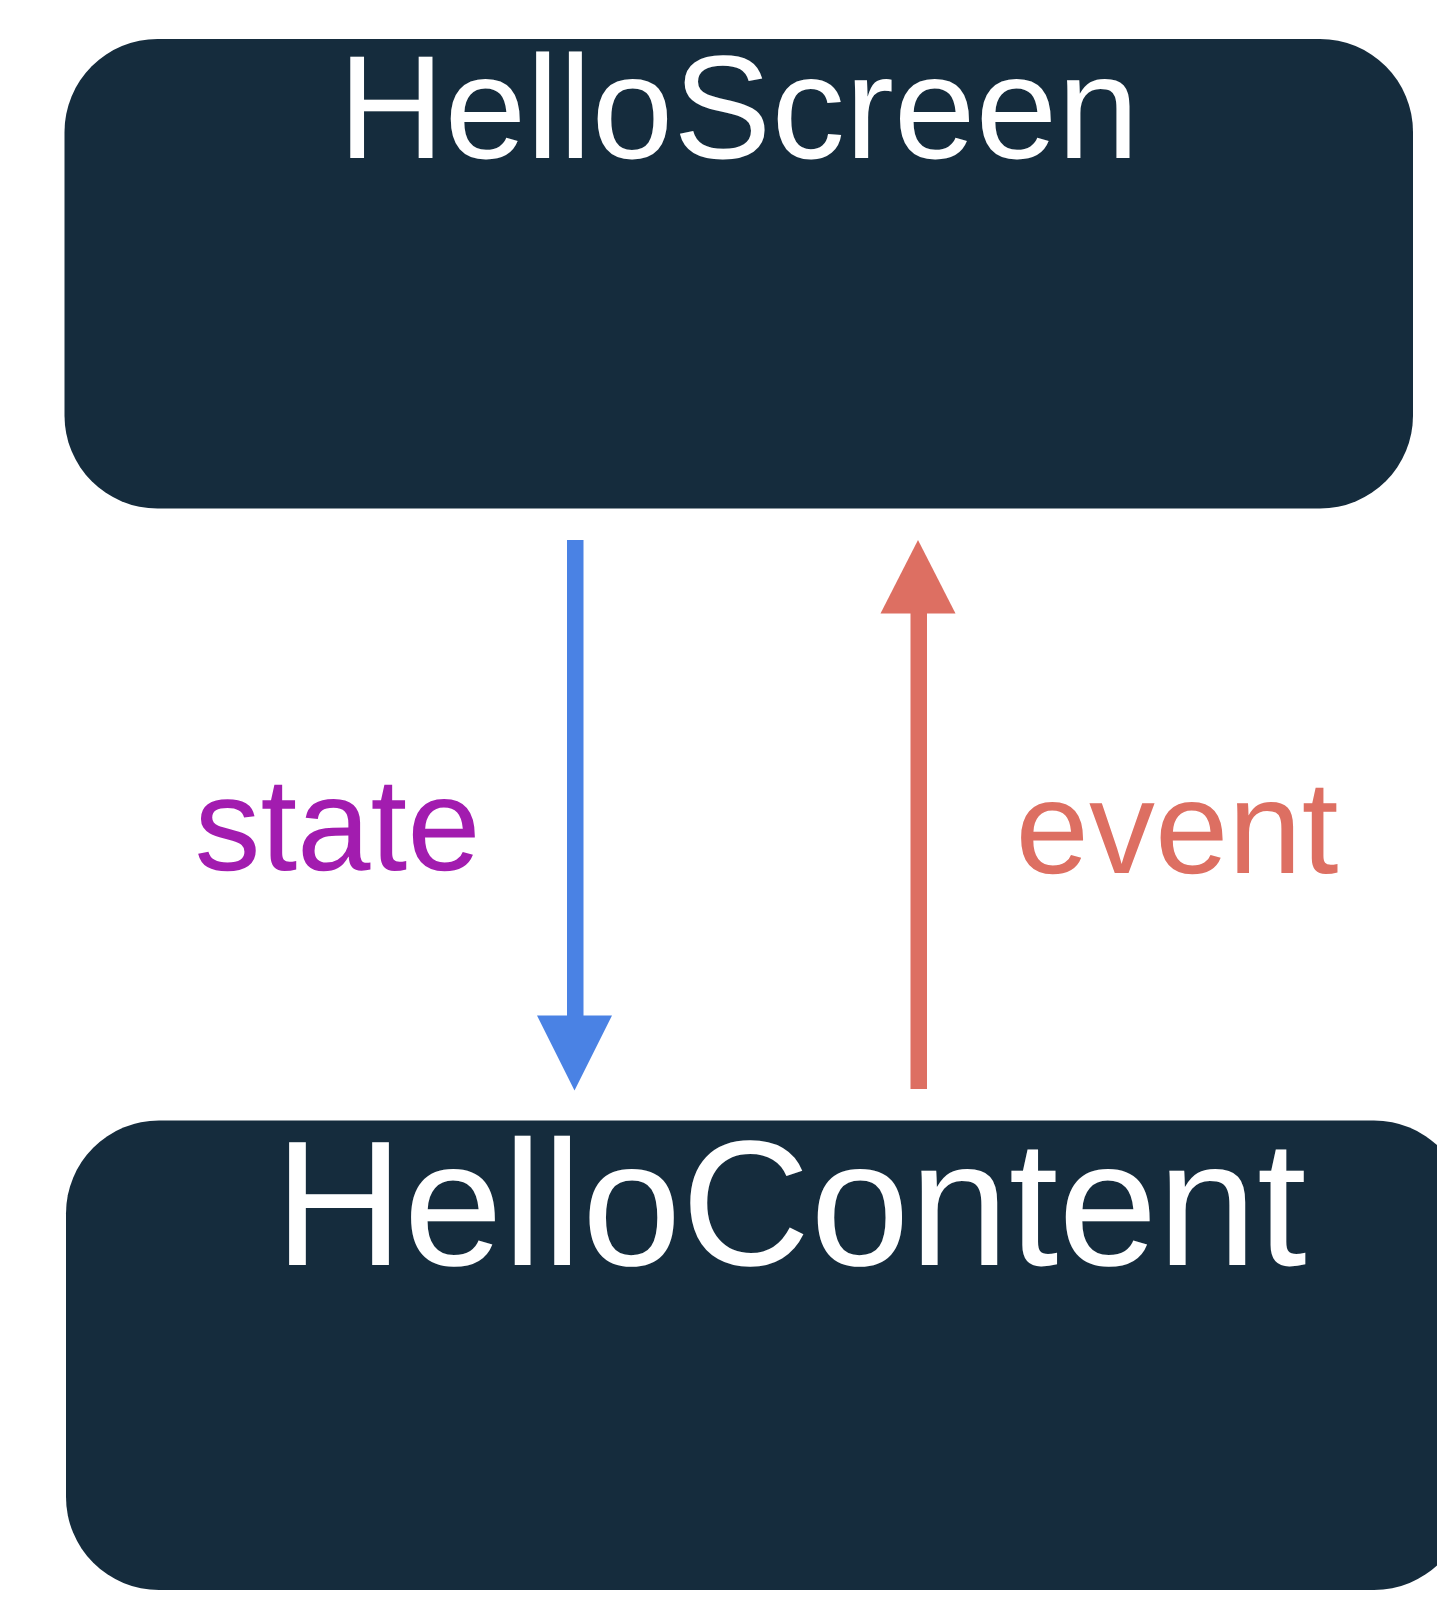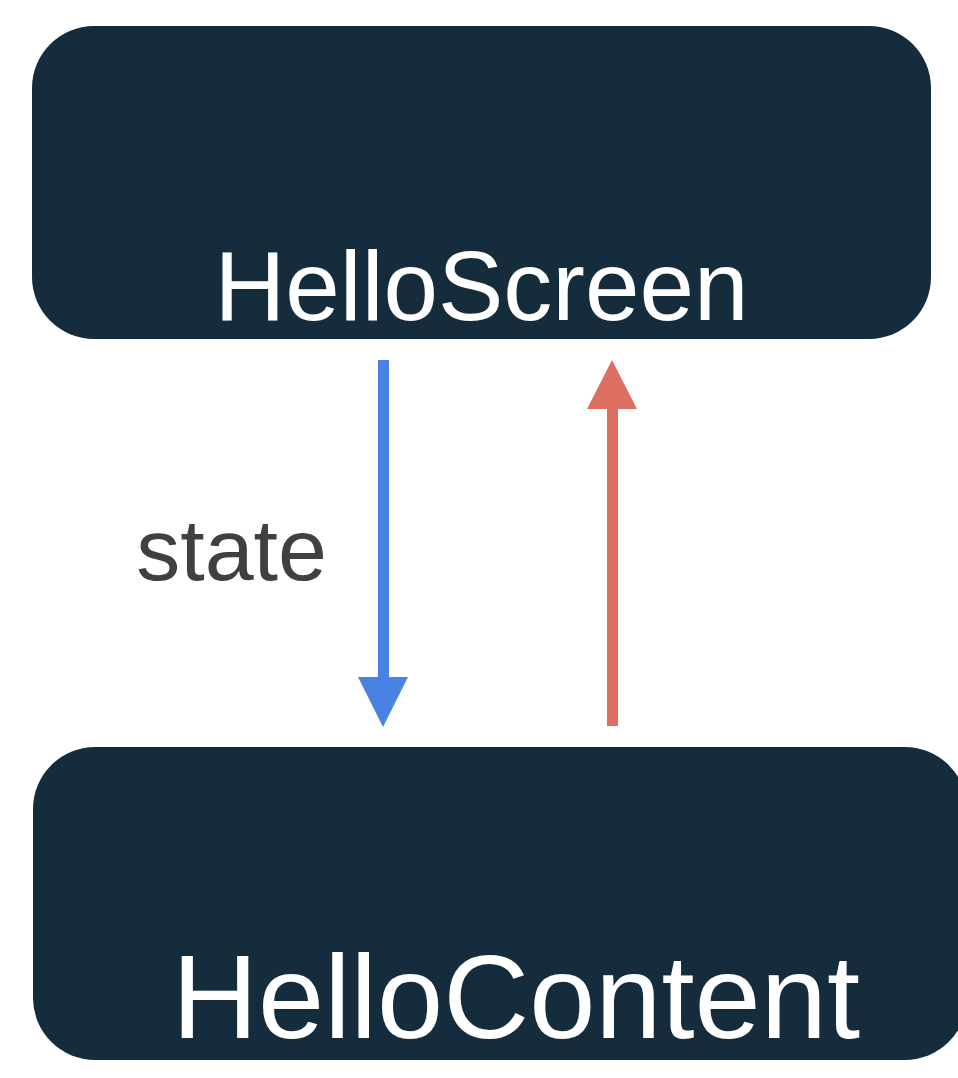--- a/index.html
+++ b/index.html
@@ -13,23 +13,24 @@
     width: 958px;
     height: 1078px;
     background: #ffffff;
     overflow: hidden;
   }
   .node {
     position: absolute;
     background: #152C3D;
     border-radius: 62px;
     display: flex;
-    align-items: flex-end;
+    align-items: flex-start;
     justify-content: center;
     color: #ffffff;
+    margin-left: 11px;
   }
   .node-top {
     left: 32px;
     top: 26px;
     width: 899px;
     height: 313px;
     font-size: 98px;
   }
   .node-bottom {
     left: 33px;
@@ -86,22 +87,22 @@
   .edge-label {
     position: absolute;
     font-size: 88px;
     line-height: 1;
     white-space: nowrap;
   }
   .edge-label-state {
     left: 123px;
     top: 506px;
     width: 204px;
-    text-align: right;
-    color: #404040;
+    text-align: center;
+    color: #a21caf;
   }
   .edge-label-event {
     left: 677px;
     top: 508px;
     width: 206px;
     text-align: center;
     color: #DD6F62;
   }
 </style>
 </head>
@@ -112,18 +113,19 @@
   <div class="node node-top">
     <span class="node-label">HelloScreen</span>
   </div>
 
   <div class="state-shaft"></div>
   <div class="state-head"></div>
   <div class="edge-label edge-label-state">state</div>
 
   <div class="event-head"></div>
   <div class="event-shaft"></div>
+  <div class="edge-label edge-label-event">event</div>
 
   <div class="node node-bottom">
     <span class="node-label">HelloContent</span>
   </div>
 
 </div>
 
 </body></html>

